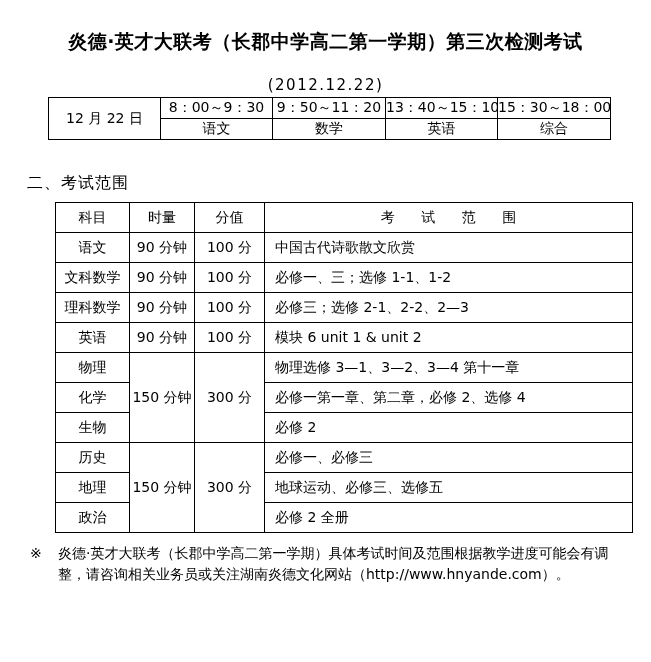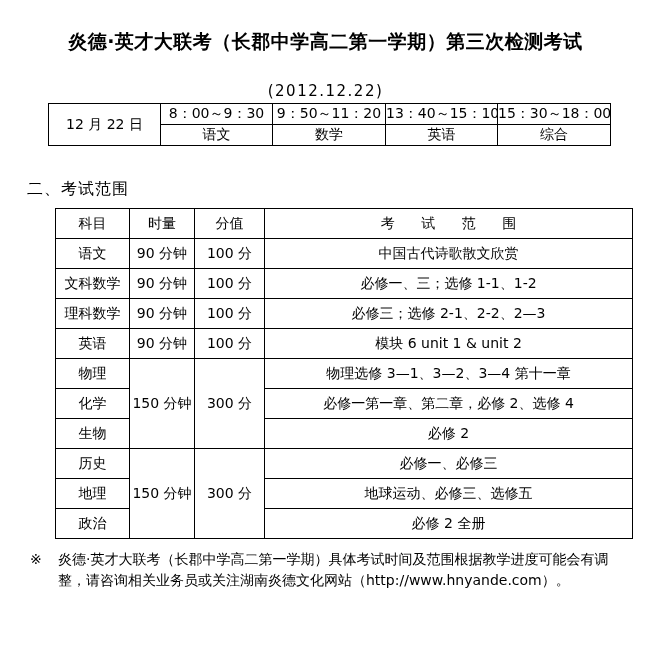--- a/index.html
+++ b/index.html
@@ -18,21 +18,21 @@
   }
   .title {
     margin: 30px 8px 0;
     text-align: center;
     font-size: 19px;
     font-weight: bold;
     line-height: 22px;
     letter-spacing: 0.5px;
   }
   .date-line {
-    margin-top: 30px;
+    margin-top: 24px;
     text-align: center;
     font-size: 15px;
     line-height: 18px;
     letter-spacing: 1.5px;
   }
   .heading {
     margin: 12px 0 0 27px;
     font-size: 16px;
     line-height: 19px;
     letter-spacing: 1px;
@@ -58,21 +58,22 @@
     margin: 3px 16px 0 48px;
     width: 562px;
   }
   .schedule-table td { height: 20px; }
   .scope-table {
     margin: 10px 0 0 55px;
     width: 577px;
   }
   .scope-table td { height: 29px; }
   .scope-table td.scope-cell {
-    text-align: center;
+    text-align: left;
+    padding-left: 10px;
   }
   .scope-table td.range-header {
     letter-spacing: 11px;
     padding-left: 11px; 
   }
   .footnote {
     display: flex;
     margin: 10px 0 0 30px;
     width: 602px;
     font-size: 14px;

